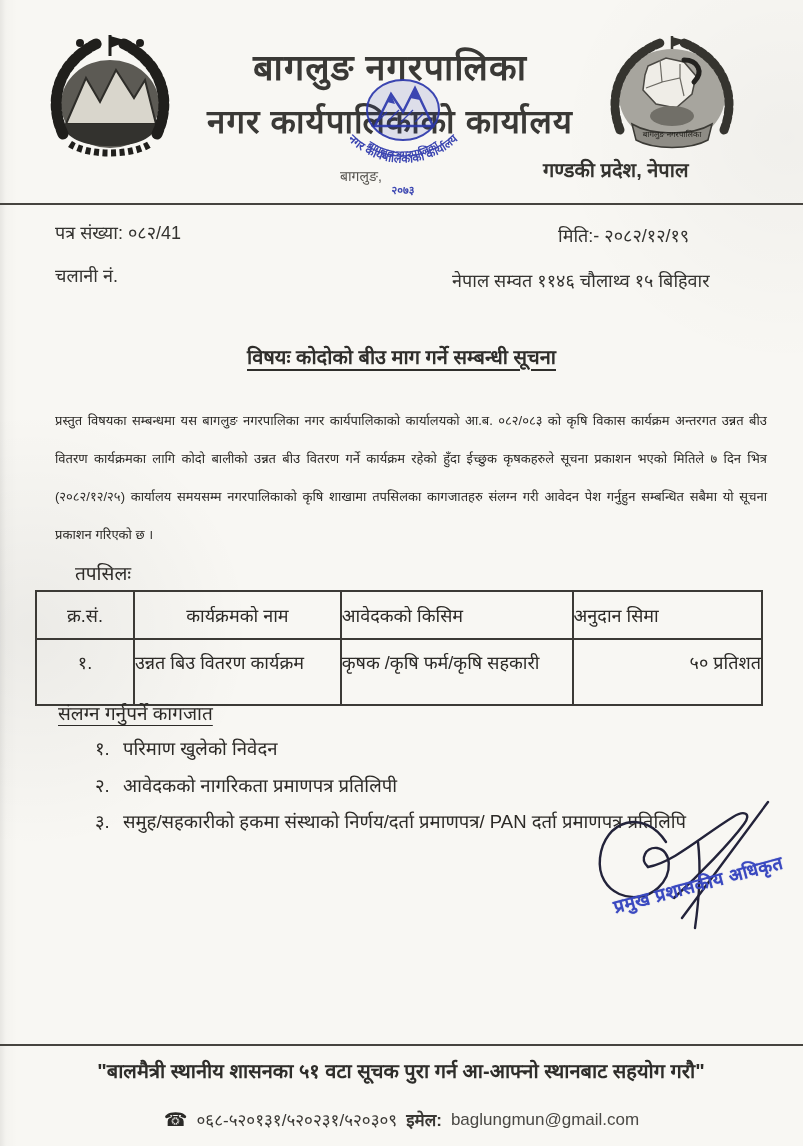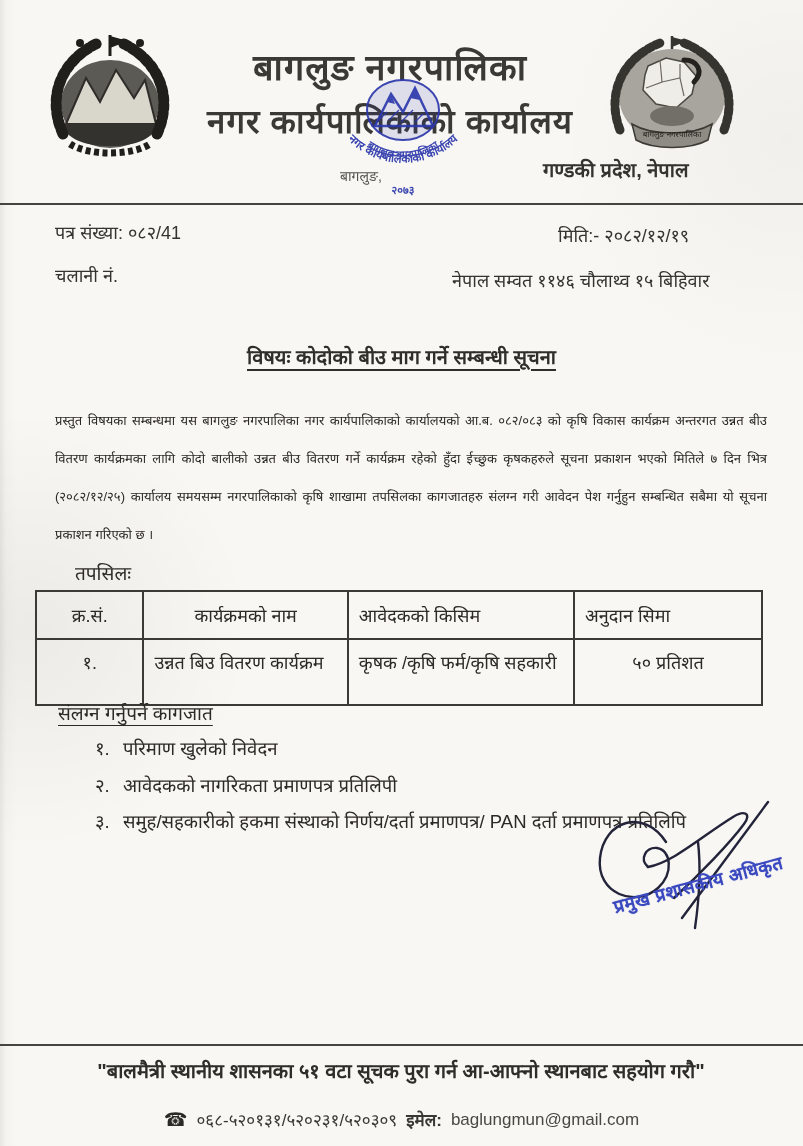--- a/index.html
+++ b/index.html
@@ -29,29 +29,29 @@
   .chalani{left:55px;top:263px;}
   .sambat{left:452px;top:268px;}
   
   .subject{left:0;top:343px;width:803px;text-align:center;font-size:20px;font-weight:bold;color:#2f2e2b;}
   .subject span{text-decoration:underline;text-underline-offset:5px;}
   
   .body-par{left:55px;top:402px;width:712px;font-size:13px;line-height:38px;text-align:justify;color:#2c2a27;}
   .tapasil{left:75px;top:560px;font-size:19px;color:#2c2a27;}
   
   table.notice{position:absolute;left:35px;top:590px;width:728px;border-collapse:collapse;font-size:18px;color:#2c2a27;}
-  table.notice td,table.notice th{border:2px solid #3c3a36;padding:6px 10px;font-weight:normal;vertical-align:top;}
+  table.notice td,table.notice th{border:2px solid #3c3a36;padding:6px 0;font-weight:normal;vertical-align:top;}
   table.notice th{height:34px;vertical-align:middle;}
   table.notice td{height:48px;padding-top:10px;}
   .col-sn{width:88px;text-align:center;}
   .col-name{width:188px;text-align:center;margin-top:20px;}
   .col-kind{width:211px;text-align:left;}
   .col-grant{width:172px;text-align:center;}
   td.col-name{text-align:left;}
-  td.col-grant{text-align:center;}
+  td.col-grant{text-align:right;}
   
   .docs-head{left:58px;top:700px;font-size:19px;font-weight:normal;color:#2c2a27;text-decoration:underline;text-underline-offset:5px;}
   .doc-item{left:95px;font-size:18.5px;color:#2c2a27;}
   .doc-item .num{display:inline-block;width:28px;}
   
   .sig{left:578px;top:790px;width:215px;height:140px;}
   .sig-stamp{left:588px;top:872px;width:220px;text-align:center;font-size:18px;font-weight:bold;color:#3a49c0;transform:rotate(-15deg);letter-spacing:0.5px;text-shadow:0 0 1px rgba(58,73,192,0.55);z-index:1;}
   
   .slogan{left:86px;top:1056px;width:630px;text-align:center;font-size:20px;line-height:31px;font-weight:bold;color:#2e2d2a;}
   .contact{left:0;top:1108px;width:803px;display:flex;justify-content:center;align-items:center;gap:9px;font-size:17px;color:#3a3834;}

